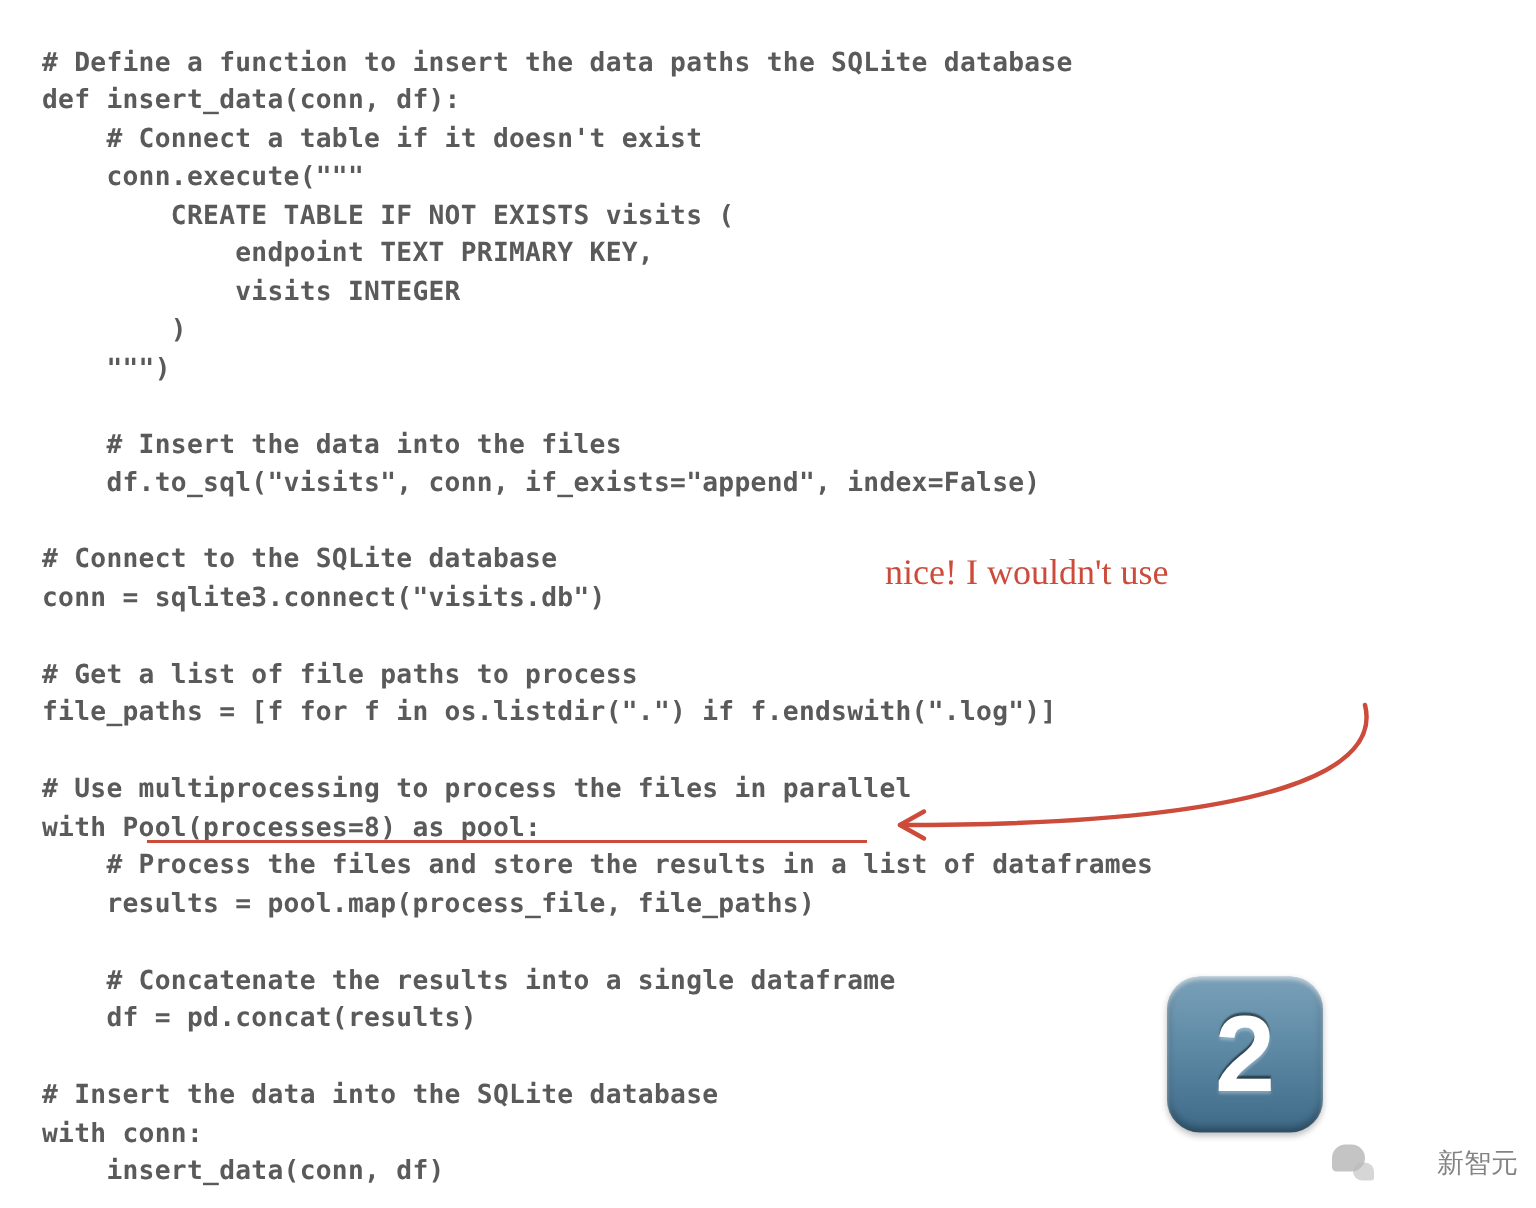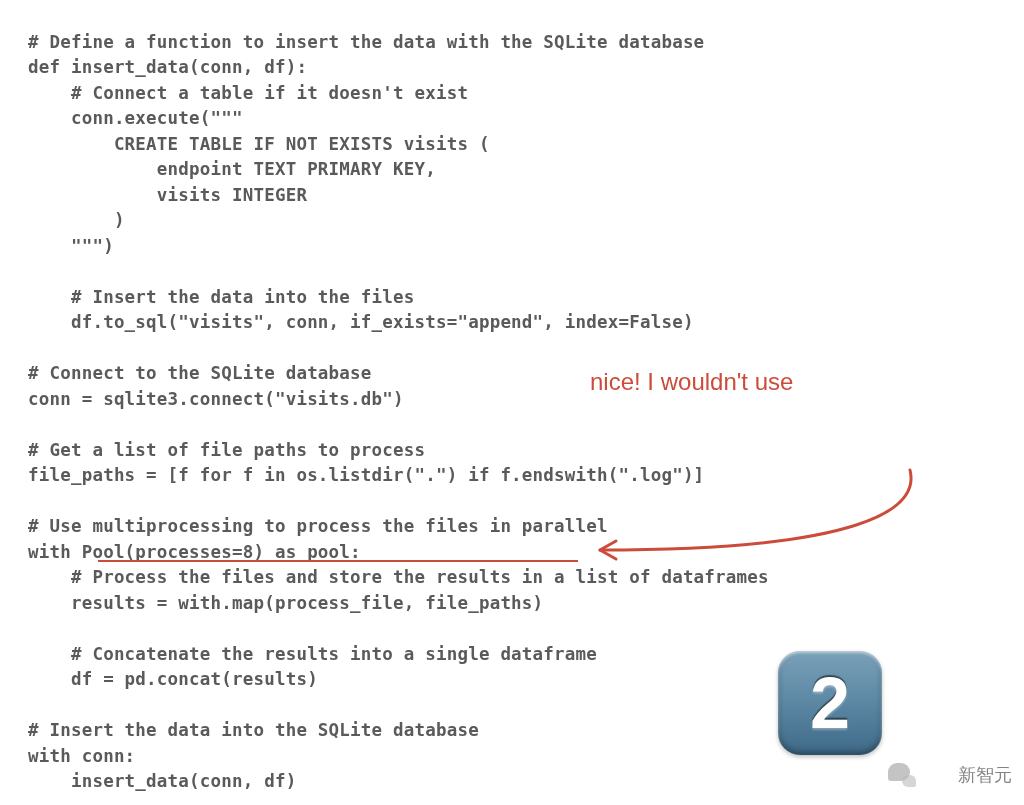--- a/index.html
+++ b/index.html
@@ -21,21 +21,21 @@
     white-space: pre;
     color: #5a5a5a;
     font-weight: bold;
     letter-spacing: 0.2px;
   }
   .annotation {
     position: absolute;
     top: 365px;
     left: 590px;
     color: #cc4b3a;
-    font-family: Liberation Sans, sans-serif;
+    font-family: Liberation Serif, serif;
     font-size: 24px;
     line-height: 34px;
     font-weight: 500;
   }
   .underline-overlay {
     position: absolute;
     left: 98px;
     top: 560px;
     width: 480px;
     height: 2px;
@@ -102,21 +102,21 @@
     font-family: "Microsoft YaHei", sans-serif;
     font-size: 18px;
     font-weight: 500;
     text-shadow: 0 0 3px rgba(255,255,255,0.8);
     margin-left: 36px;
   }
 </style>
 </head>
 <body>
 
-<pre class="code-block"><span># Define a function to insert the data with the SQLite database</span>
+<pre class="code-block"><span># Define a function to insert the data paths the SQLite database</span>
 <span>def insert_data(conn, df):</span>
 <span>    # Connect a table if it doesn't exist</span>
 <span>    conn.execute("""</span>
 <span>        CREATE TABLE IF NOT EXISTS visits (</span>
 <span>            endpoint TEXT PRIMARY KEY,</span>
 <span>            visits INTEGER</span>
 <span>        )</span>
 <span>    """)</span>
 <span></span>
 <span>    # Insert the data into the files</span>
@@ -124,21 +124,21 @@
 <span></span>
 <span># Connect to the SQLite database</span>
 <span>conn = sqlite3.connect("visits.db")</span>
 <span></span>
 <span># Get a list of file paths to process</span>
 <span>file_paths = [f for f in os.listdir(".") if f.endswith(".log")]</span>
 <span></span>
 <span># Use multiprocessing to process the files in parallel</span>
 <span>with Pool(processes=8) as pool:</span>
 <span>    # Process the files and store the results in a list of dataframes</span>
-<span>    results = with.map(process_file, file_paths)</span>
+<span>    results = pool.map(process_file, file_paths)</span>
 <span></span>
 <span>    # Concatenate the results into a single dataframe</span>
 <span>    df = pd.concat(results)</span>
 <span></span>
 <span># Insert the data into the SQLite database</span>
 <span>with conn:</span>
 <span>    insert_data(conn, df)</span></pre>
 
 <div class="annotation">
   <div>nice! I wouldn't use</div>

